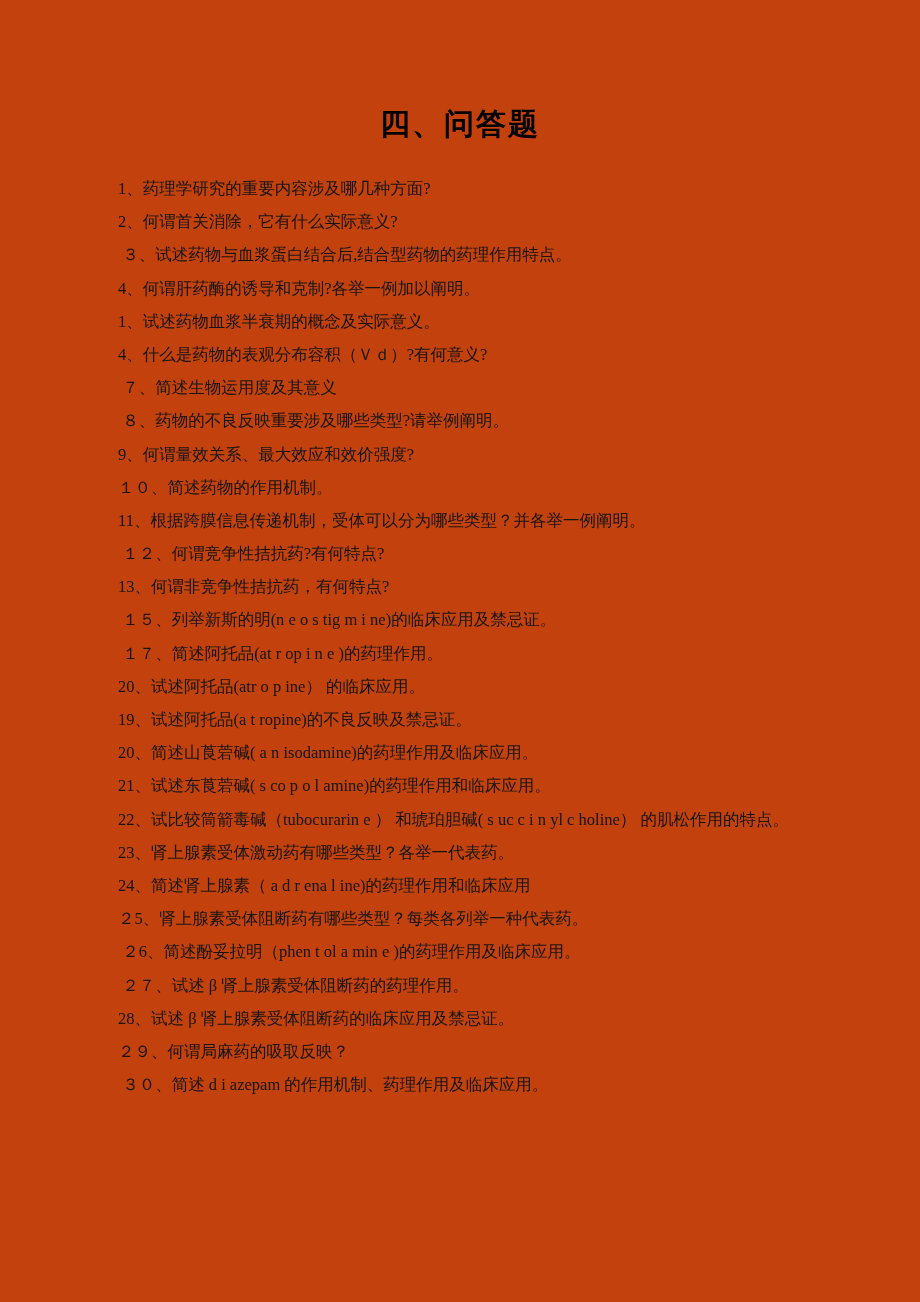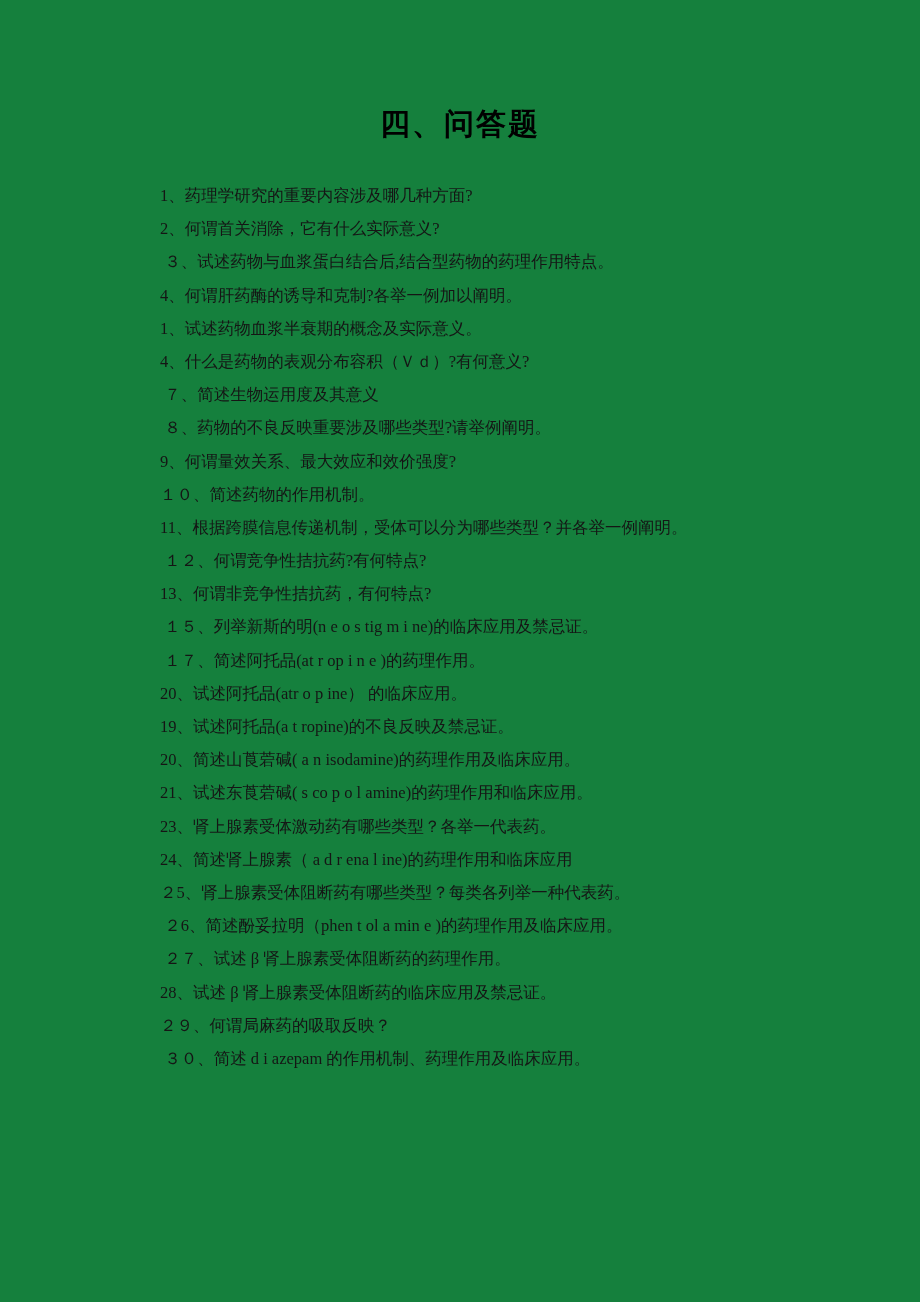--- a/index.html
+++ b/index.html
@@ -4,44 +4,43 @@
 <style>
   html, body {
     margin: 0;
     padding: 0;
     background: #ffffff;
   }
   .page {
     position: relative;
     width: 920px;
     height: 1302px;
-    background: #15803d;
+    background: #c2410c;
     color: #111111;
     overflow: hidden;
     font-family: "Liberation Serif", "DejaVu Serif", serif;
   }
   .doc-title {
     position: absolute;
     top: 104px;
     left: 0;
     width: 100%;
     margin: 0;
     text-align: center;
     font-family: "DejaVu Sans", "Liberation Sans", sans-serif;
     font-weight: 700;
     font-size: 30px;
     letter-spacing: 2px;
     color: #000000;
   }
   .question-list {
     position: absolute;
-    top: 179px;
+    top: 172px;
     left: 118px;
     right: 40px;
-    margin-left: 42px;
   }
   .question-line {
     height: 33.2px;
     line-height: 33.2px;
     font-size: 16.5px;
     white-space: pre;
     color: #151515;
   }
 </style>
 </head>
@@ -63,20 +62,21 @@
     <div class="question-line">１０、简述药物的作用机制。</div>
     <div class="question-line">11、根据跨膜信息传递机制，受体可以分为哪些类型？并各举一例阐明。</div>
     <div class="question-line"> １２、何谓竞争性拮抗药?有何特点?</div>
     <div class="question-line">13、何谓非竞争性拮抗药，有何特点?</div>
     <div class="question-line"> １５、列举新斯的明(n e o s tig m i ne)的临床应用及禁忌证。</div>
     <div class="question-line"> １７、简述阿托品(at r op i n e )的药理作用。</div>
     <div class="question-line">20、试述阿托品(atr o p ine） 的临床应用。</div>
     <div class="question-line">19、试述阿托品(a t ropine)的不良反映及禁忌证。</div>
     <div class="question-line">20、简述山莨菪碱( a n isodamine)的药理作用及临床应用。</div>
     <div class="question-line">21、试述东莨菪碱( s co p o l amine)的药理作用和临床应用。</div>
+    <div class="question-line">22、试比较筒箭毒碱（tubocurarin e ） 和琥珀胆碱( s uc c i n yl c holine） 的肌松作用的特点。</div>
     <div class="question-line">23、肾上腺素受体激动药有哪些类型？各举一代表药。</div>
     <div class="question-line">24、简述肾上腺素（ a d r ena l ine)的药理作用和临床应用</div>
     <div class="question-line">２5、肾上腺素受体阻断药有哪些类型？每类各列举一种代表药。</div>
     <div class="question-line"> ２6、简述酚妥拉明（phen t ol a min e )的药理作用及临床应用。</div>
     <div class="question-line"> ２７、试述 β 肾上腺素受体阻断药的药理作用。</div>
     <div class="question-line">28、试述 β 肾上腺素受体阻断药的临床应用及禁忌证。</div>
     <div class="question-line">２９、何谓局麻药的吸取反映？</div>
     <div class="question-line"> ３０、简述 d i azepam 的作用机制、药理作用及临床应用。</div>
   </div>
 </div>

